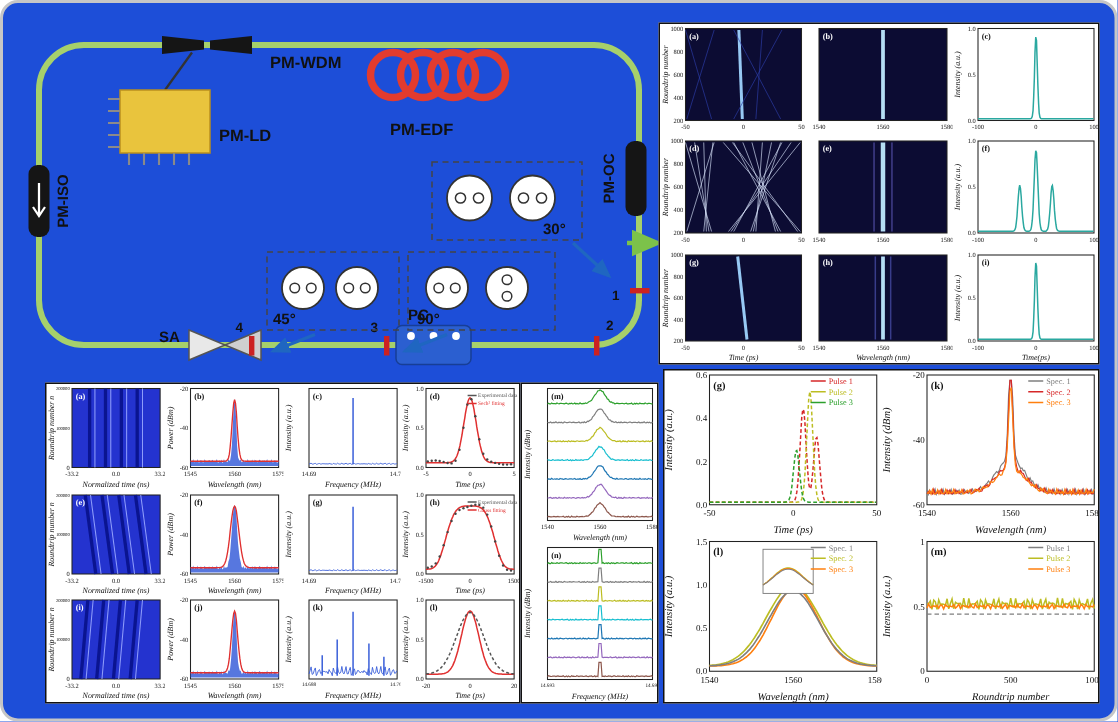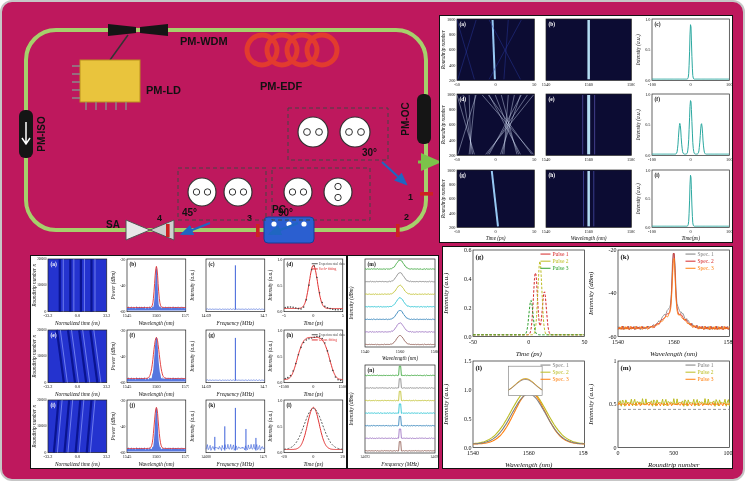--- a/index.html
+++ b/index.html
@@ -1,17 +1,17 @@
 <!DOCTYPE html>
 <html><head>
 <meta charset="utf-8">
 <style>
   * { margin:0; padding:0; box-sizing:border-box; }
   body { background:#ffffff; font-family:"Liberation Sans", sans-serif; }
-  .figure { position:relative; width:745px; height:481px; background:#be185d;
+  .figure { position:relative; width:745px; height:481px; background:#1d4ed8;
             border:2px solid #c6c6c6; border-radius:12px; overflow:hidden; }
   .schematic { position:absolute; left:8px; top:8px; }
   .schematic text { font-family:"Liberation Sans", sans-serif; fill:#111; }
   .panel { position:absolute; border:1px solid #111; background:#fff; }
 </style>
 </head>
 <body>
 
 <div class="figure">
 

